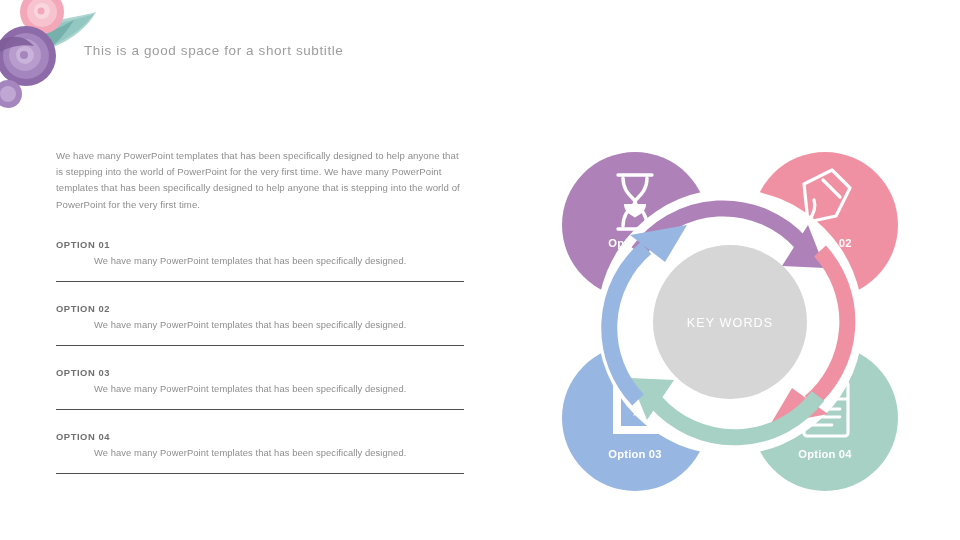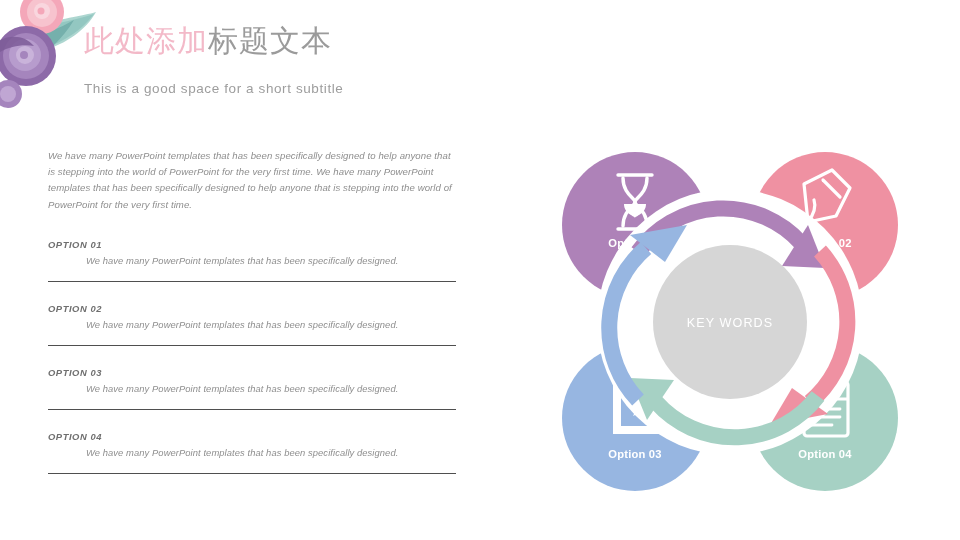--- a/index.html
+++ b/index.html
@@ -45,24 +45,23 @@
     margin-top: 21px;
     font-size: 13.5px;
     color: #9d9d9d;
     letter-spacing: .6px;
     font-weight: 400;
   }
 
   
   #left-column {
     position: absolute;
-    left: 48px;
+    left: 56px;
     top: 148px;
     width: 408px;
-    font-style: italic;
   }
   #intro-paragraph {
     font-size: 9.6px;
     line-height: 16.2px;
     color: #8e8e8e;
     letter-spacing: .08px;
     margin: 0 0 26px 0;
   }
   .option-item { margin-bottom: 14px; }
   .option-title {
@@ -136,23 +135,20 @@
       <path d="M0 40 C 12 34, 26 36, 34 46 C 24 44, 10 46, 0 52 Z" fill="#7d5c98" opacity="0.85"></path>
     </g>
     <g>
       <circle cx="8" cy="94" r="14" fill="#a585bd"></circle>
       <circle cx="8" cy="94" r="8" fill="#c0a6d3"></circle>
     </g>
   </svg>
 </div>
 
 <div id="header">
-  <div id="page-title">
-    <span class="t-accent">此处添加</span><span class="t-rest">标题文本</span>
-  </div>
   <div id="page-subtitle">This is a good space for a short subtitle</div>
 </div>
 
 <div id="left-column">
 
   <p id="intro-paragraph">We have many PowerPoint templates that has been specifically designed to help anyone that is stepping into the world of PowerPoint for the very first time. We have many PowerPoint templates that has been specifically designed to help anyone that is stepping into the world of PowerPoint for the very first time.</p>
 
   <div class="option-item">
     <div class="option-title">OPTION 01</div>
     <div class="option-desc">We have many PowerPoint templates that has been specifically designed.</div>

